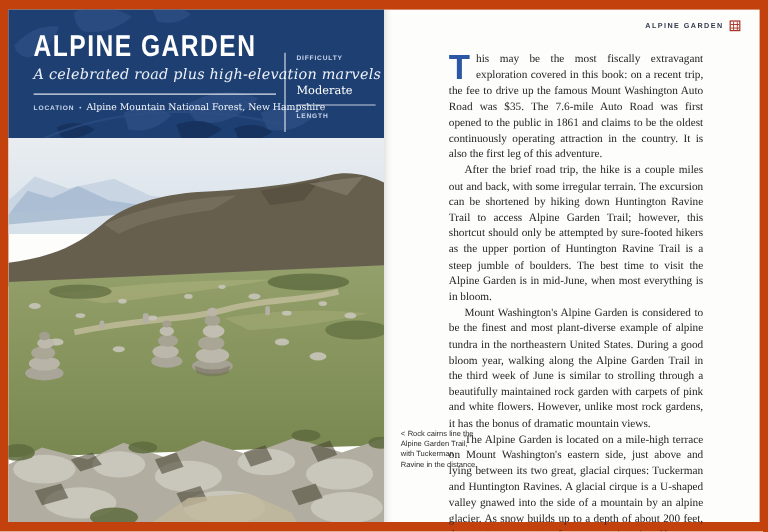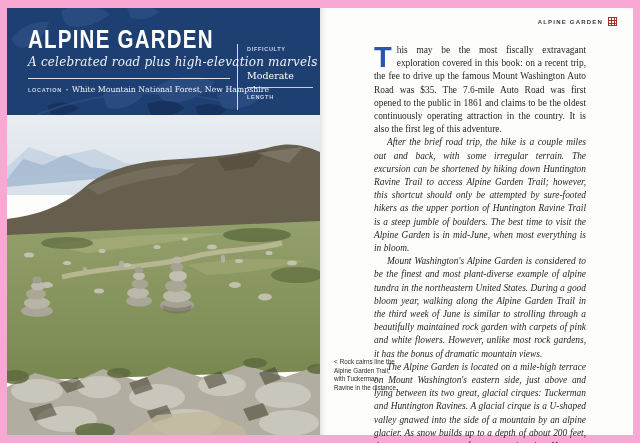--- a/index.html
+++ b/index.html
@@ -1,16 +1,16 @@
 <!DOCTYPE html>
 <html lang="en"><head>
 <meta charset="utf-8">
 <style>
   html,body{margin:0;padding:0;background:#ffffff;}
-  .canvas{position:relative;width:640px;height:443px;background:#f9a8d4;overflow:hidden;
+  .canvas{position:relative;width:640px;height:443px;background:#c2410c;overflow:hidden;
           font-family:"Liberation Serif",serif;}
   .spread{position:absolute;left:7px;top:8px;width:626px;height:427px;display:flex;}
   .page{position:relative;width:313px;height:427px;background:#fdfdfc;}
   .page-right{box-shadow:inset 6px 0 8px -7px rgba(0,0,0,.25);}
 
   
   .chapter-header{position:relative;width:313px;height:107px;background:#1e3f72;overflow:hidden;}
   .leafart{position:absolute;left:0;top:0;width:313px;height:107px;}
   .hdr-left{position:absolute;left:21px;top:18px;width:200px;}
   .chapter-title{margin:0;font-family:"Liberation Sans",sans-serif;font-weight:bold;
@@ -42,21 +42,21 @@
   .running-head{position:absolute;top:9px;right:16px;display:flex;align-items:center;gap:5px;}
   .running-head-text{font-family:"Liberation Sans",sans-serif;font-weight:bold;font-size:6px;
         letter-spacing:1.2px;color:#31394a;text-transform:uppercase;}
   .red-grid-icon{width:9px;height:9px;border:1px solid #a93226;box-sizing:border-box;
         background-image:linear-gradient(#a93226 1px,transparent 1px),
                          linear-gradient(90deg,#a93226 1px,transparent 1px);
         background-size:3px 3px;background-position:-1px -1px;}
   .bodycopy{position:absolute;left:54px;top:36px;width:212px;text-align:justify;
         font-size:9.4px;line-height:13.2px;color:#262626;hyphens:auto;-webkit-hyphens:auto;}
   .bodycopy p{margin:0;}
-  .bodycopy p.indent{text-indent:13px;font-style:italic;}
+  .bodycopy p.indent{text-indent:13px;}
   .dropcap{float:left;font-family:"Liberation Sans",sans-serif;font-weight:bold;
         font-size:29px;line-height:23px;color:#2b57a5;padding:2px 5px 0 0;}
   .margin-caption{position:absolute;left:14px;top:350px;width:64px;
         font-family:"Liberation Sans",sans-serif;font-size:6.3px;line-height:8.6px;color:#2c2c2c;}
   .caption-arrow{margin-right:2px;}
 </style>
 </head>
 <body>
 
 <div class="canvas">
@@ -86,21 +86,21 @@
           <h1 class="chapter-title">ALPINE GARDEN</h1>
           <p class="chapter-subtitle">A celebrated road plus high-elevation marvels</p>
         </div>
 
         <div class="hdr-rule"></div>
 
         <div class="meta">
           <div class="meta-row">
             <span class="meta-label">LOCATION</span>
             <span class="meta-bullet">•</span>
-            <span class="meta-value">White Mountain National Forest, New Hampshire</span>
+            <span class="meta-value">Alpine Mountain National Forest, New Hampshire</span>
           </div>
         </div>
 
         <div class="hdr-vline"></div>
 
         <div class="stats">
           <div>
             <div class="stat-label">DIFFICULTY</div>
             <div class="stat-value">Moderate</div>
           </div>

